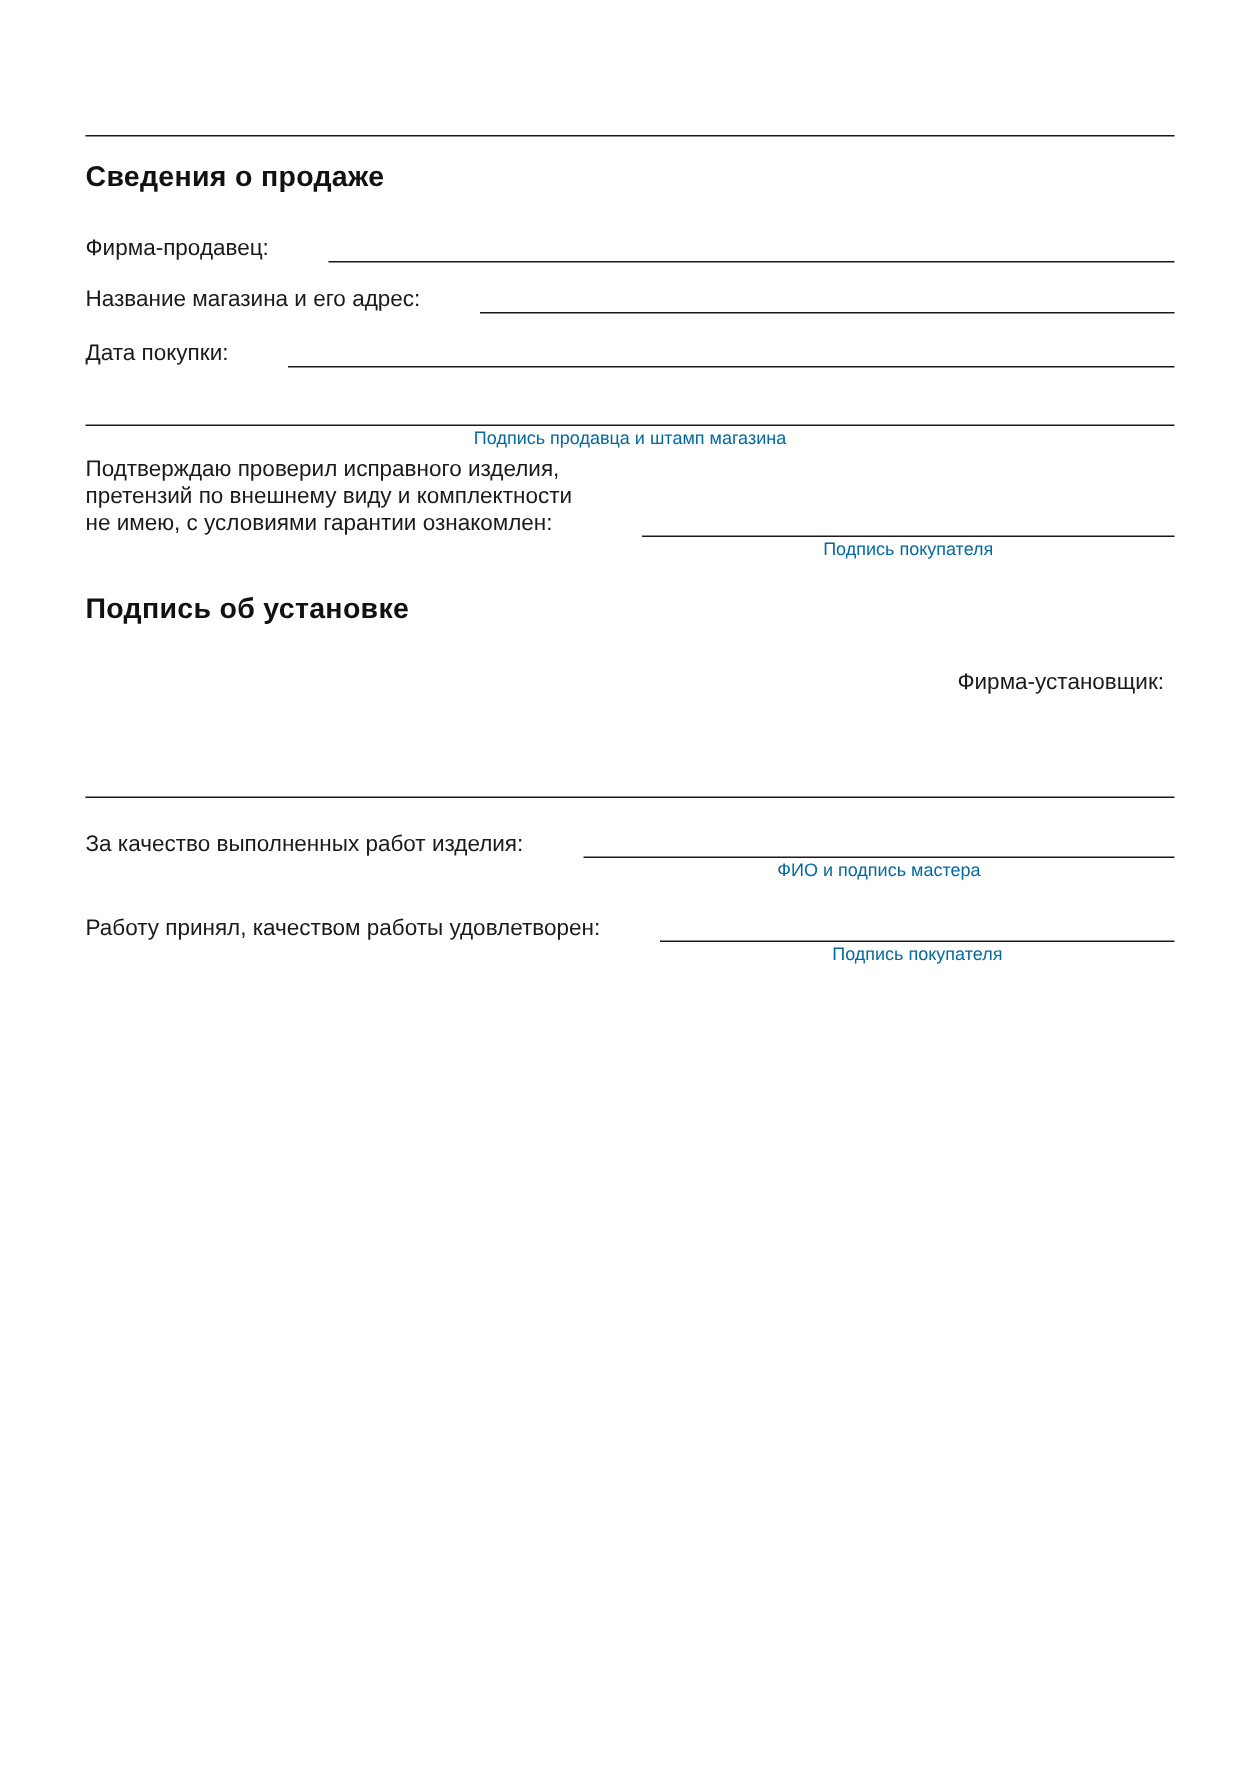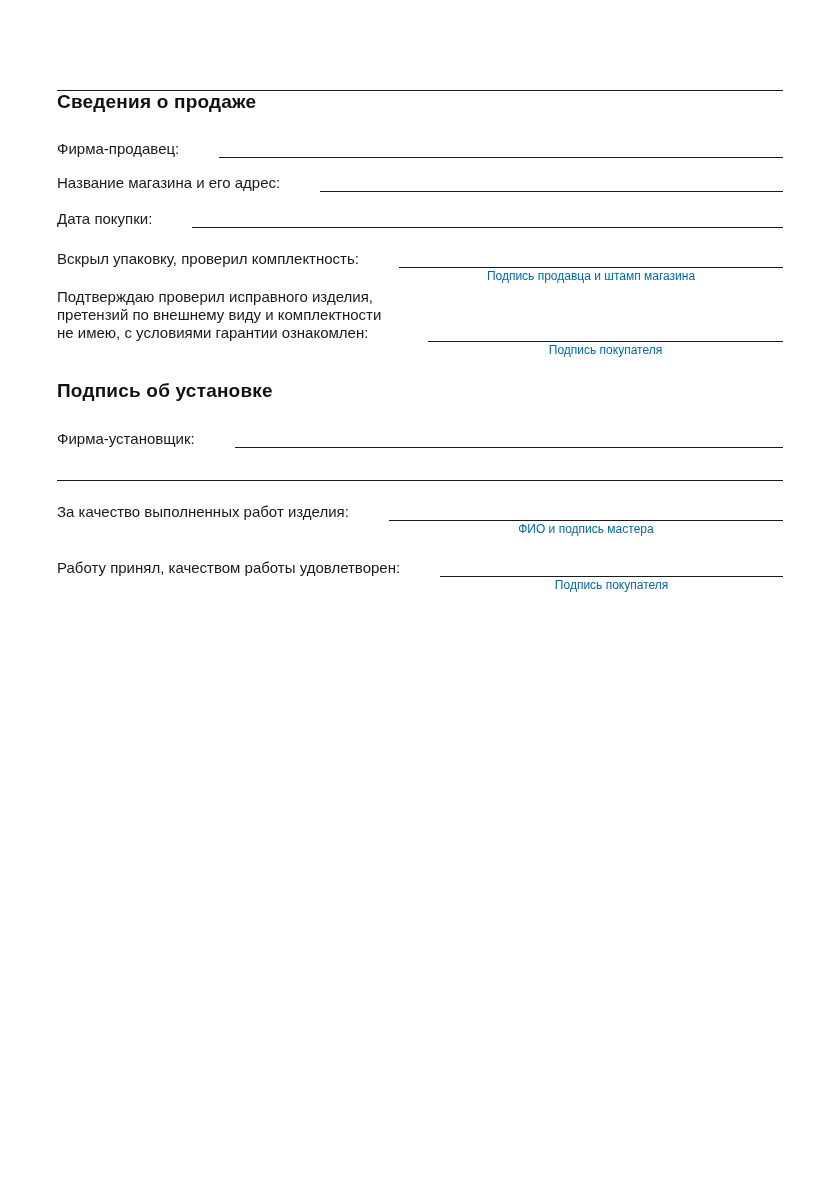--- a/index.html
+++ b/index.html
@@ -15,21 +15,21 @@
     margin-top:90px;
     border-top:1.6px solid #1a1a1a;
     height:0;
   }
   .section-title {
     font-size:19px;
     font-weight:bold;
     color:#111;
     letter-spacing:.2px;
   }
-  .t1 { }
+  .t1 { margin-top:17px; }
   .t2 { margin-top:38px; }
   .row {
     display:flex;
     align-items:flex-end;
     font-size:15px;
     line-height:18px;
     gap:33px;
   }
   .label { white-space:nowrap; padding-right:7px; }
   .fill {
@@ -48,21 +48,21 @@
     color:#0369a1;
   }
   .plabel { width:338px; padding-right:7px; }
   .plabel div { line-height:18px; }
   
   .mt27 { margin-top:27px; }
   .mt30 { margin-top:16px; }
   .mt18 { margin-top:18px; }
   .mt22 { margin-top:22px; }
   .mt20 { margin-top:20px; }
-  .mt28 { margin-top:28px; }
+  .mt28 { margin-top:28px;flex-direction:column; }
   .mt38 { margin-top:38px; }
 </style>
 </head>
 <body>
 
 <div class="page">
 
   <div class="toprule"></div>
 
   <h1 class="section-title t1">Сведения о продаже</h1>
@@ -76,21 +76,20 @@
     <span class="label">Название магазина и его адрес:</span>
     <span class="fill"></span>
   </div>
 
   <div class="row mt18">
     <span class="label">Дата покупки:</span>
     <span class="fill"></span>
   </div>
 
   <div class="row mt22">
-    <span class="label">Вскрыл упаковку, проверил комплектность:</span>
     <span class="fill">
       <span class="cap">Подпись продавца и штамп магазина</span>
     </span>
   </div>
 
   <div class="row mt20">
     <div class="plabel">
       <div>Подтверждаю проверил исправного изделия,</div>
       <div>претензий по внешнему виду и комплектности</div>
       <div>не имею, с условиями гарантии ознакомлен:</div>

